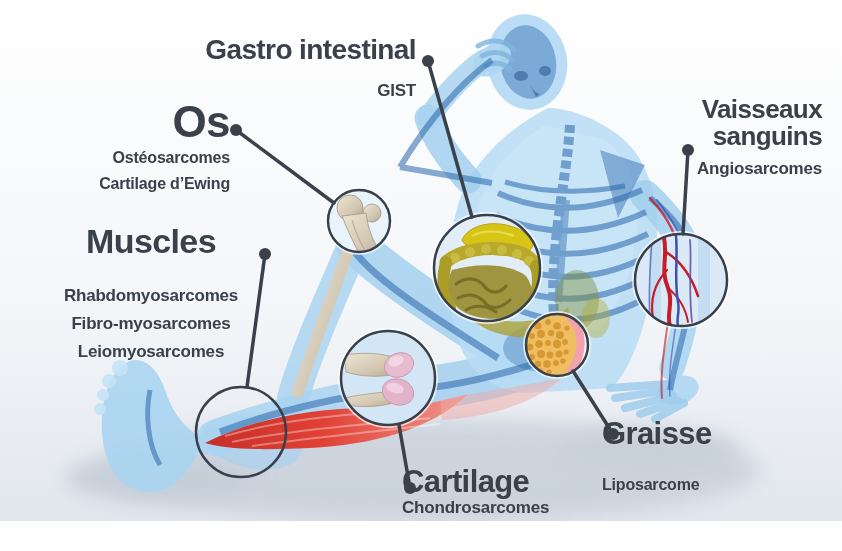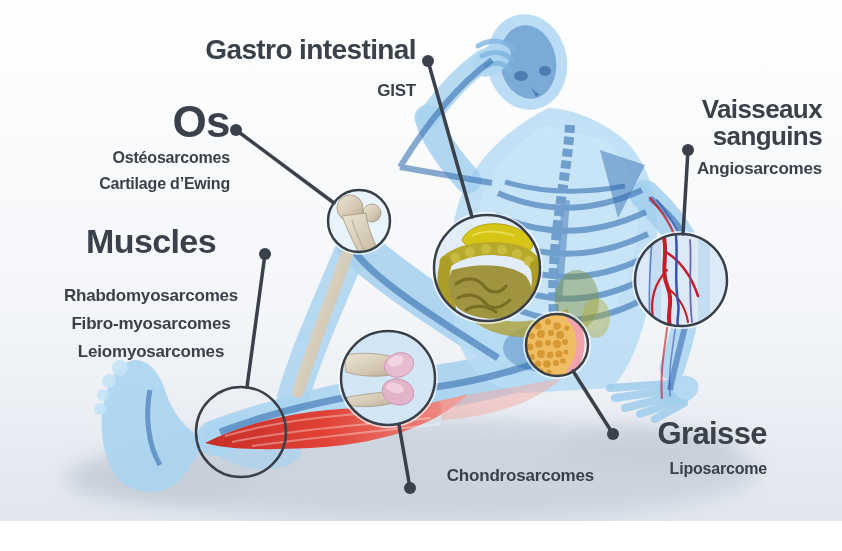--- a/index.html
+++ b/index.html
@@ -6,38 +6,38 @@
   html,body{margin:0;padding:0;background:#fff;}
   .stage{
     position:relative;width:842px;height:521px;overflow:hidden;
     font-family:"Liberation Sans",sans-serif;background:#f97316;
   }
   .stage svg{position:absolute;left:0;top:0;}
   .label{position:absolute;color:#3a414b;font-weight:700;z-index:5;}
   .label .t{letter-spacing:-0.6px;line-height:1.02;}
   .label .sub{letter-spacing:-0.2px;}
   .al-r{text-align:right;}
-  .al-c{text-align:right;}
+  .al-c{text-align:left;}
   #lbl-gastro{left:140px;top:36px;width:276px;}
   #lbl-gastro .t{font-size:28px;}
   #lbl-gastro .sub{font-size:17px;margin-top:16px;}
   #lbl-os{left:60px;top:100px;width:170px;}
   #lbl-os .t{font-size:44px;}
   #lbl-os .sub{font-size:16px;line-height:26px;}
   #lbl-os .sub.first{}
   #lbl-muscles{left:56px;top:224px;width:190px;text-align:center;}
   #lbl-muscles .t{font-size:34px;}
   #lbl-muscles .sub{font-size:17px;line-height:28px;}
   #lbl-muscles .sub.first{margin-top:23px;}
   #lbl-vaisseaux{left:672px;top:96px;width:150px;}
   #lbl-vaisseaux .t{font-size:26px;line-height:27px;}
   #lbl-vaisseaux .sub{font-size:17px;margin-top:9px;}
   #lbl-graisse{left:602px;top:418px;width:165px;}
   #lbl-graisse .t{font-size:31px;}
-  #lbl-graisse .sub{font-size:16px;margin-top:10px;}
+  #lbl-graisse .sub{font-size:16px;margin-top:26px;}
   #lbl-cartilage{left:402px;top:466px;width:192px;}
   #lbl-cartilage .t{font-size:31px;}
   #lbl-cartilage .sub{font-size:17px;}
 </style>
 </head>
 <body>
 
 <div class="stage">
 
 <svg width="842" height="551" viewBox="0 0 842 551">
@@ -322,16 +322,17 @@
   <div class="t">Vaisseaux sanguins</div>
   <div class="sub">Angiosarcomes</div>
 </div>
 
 <div class="label al-c" id="lbl-graisse">
   <div class="t">Graisse</div>
   <div class="sub">Liposarcome</div>
 </div>
 
 <div class="label al-c" id="lbl-cartilage">
+  <div class="t">Cartilage</div>
   <div class="sub">Chondrosarcomes</div>
 </div>
 
 </div>
 
 </body></html>

